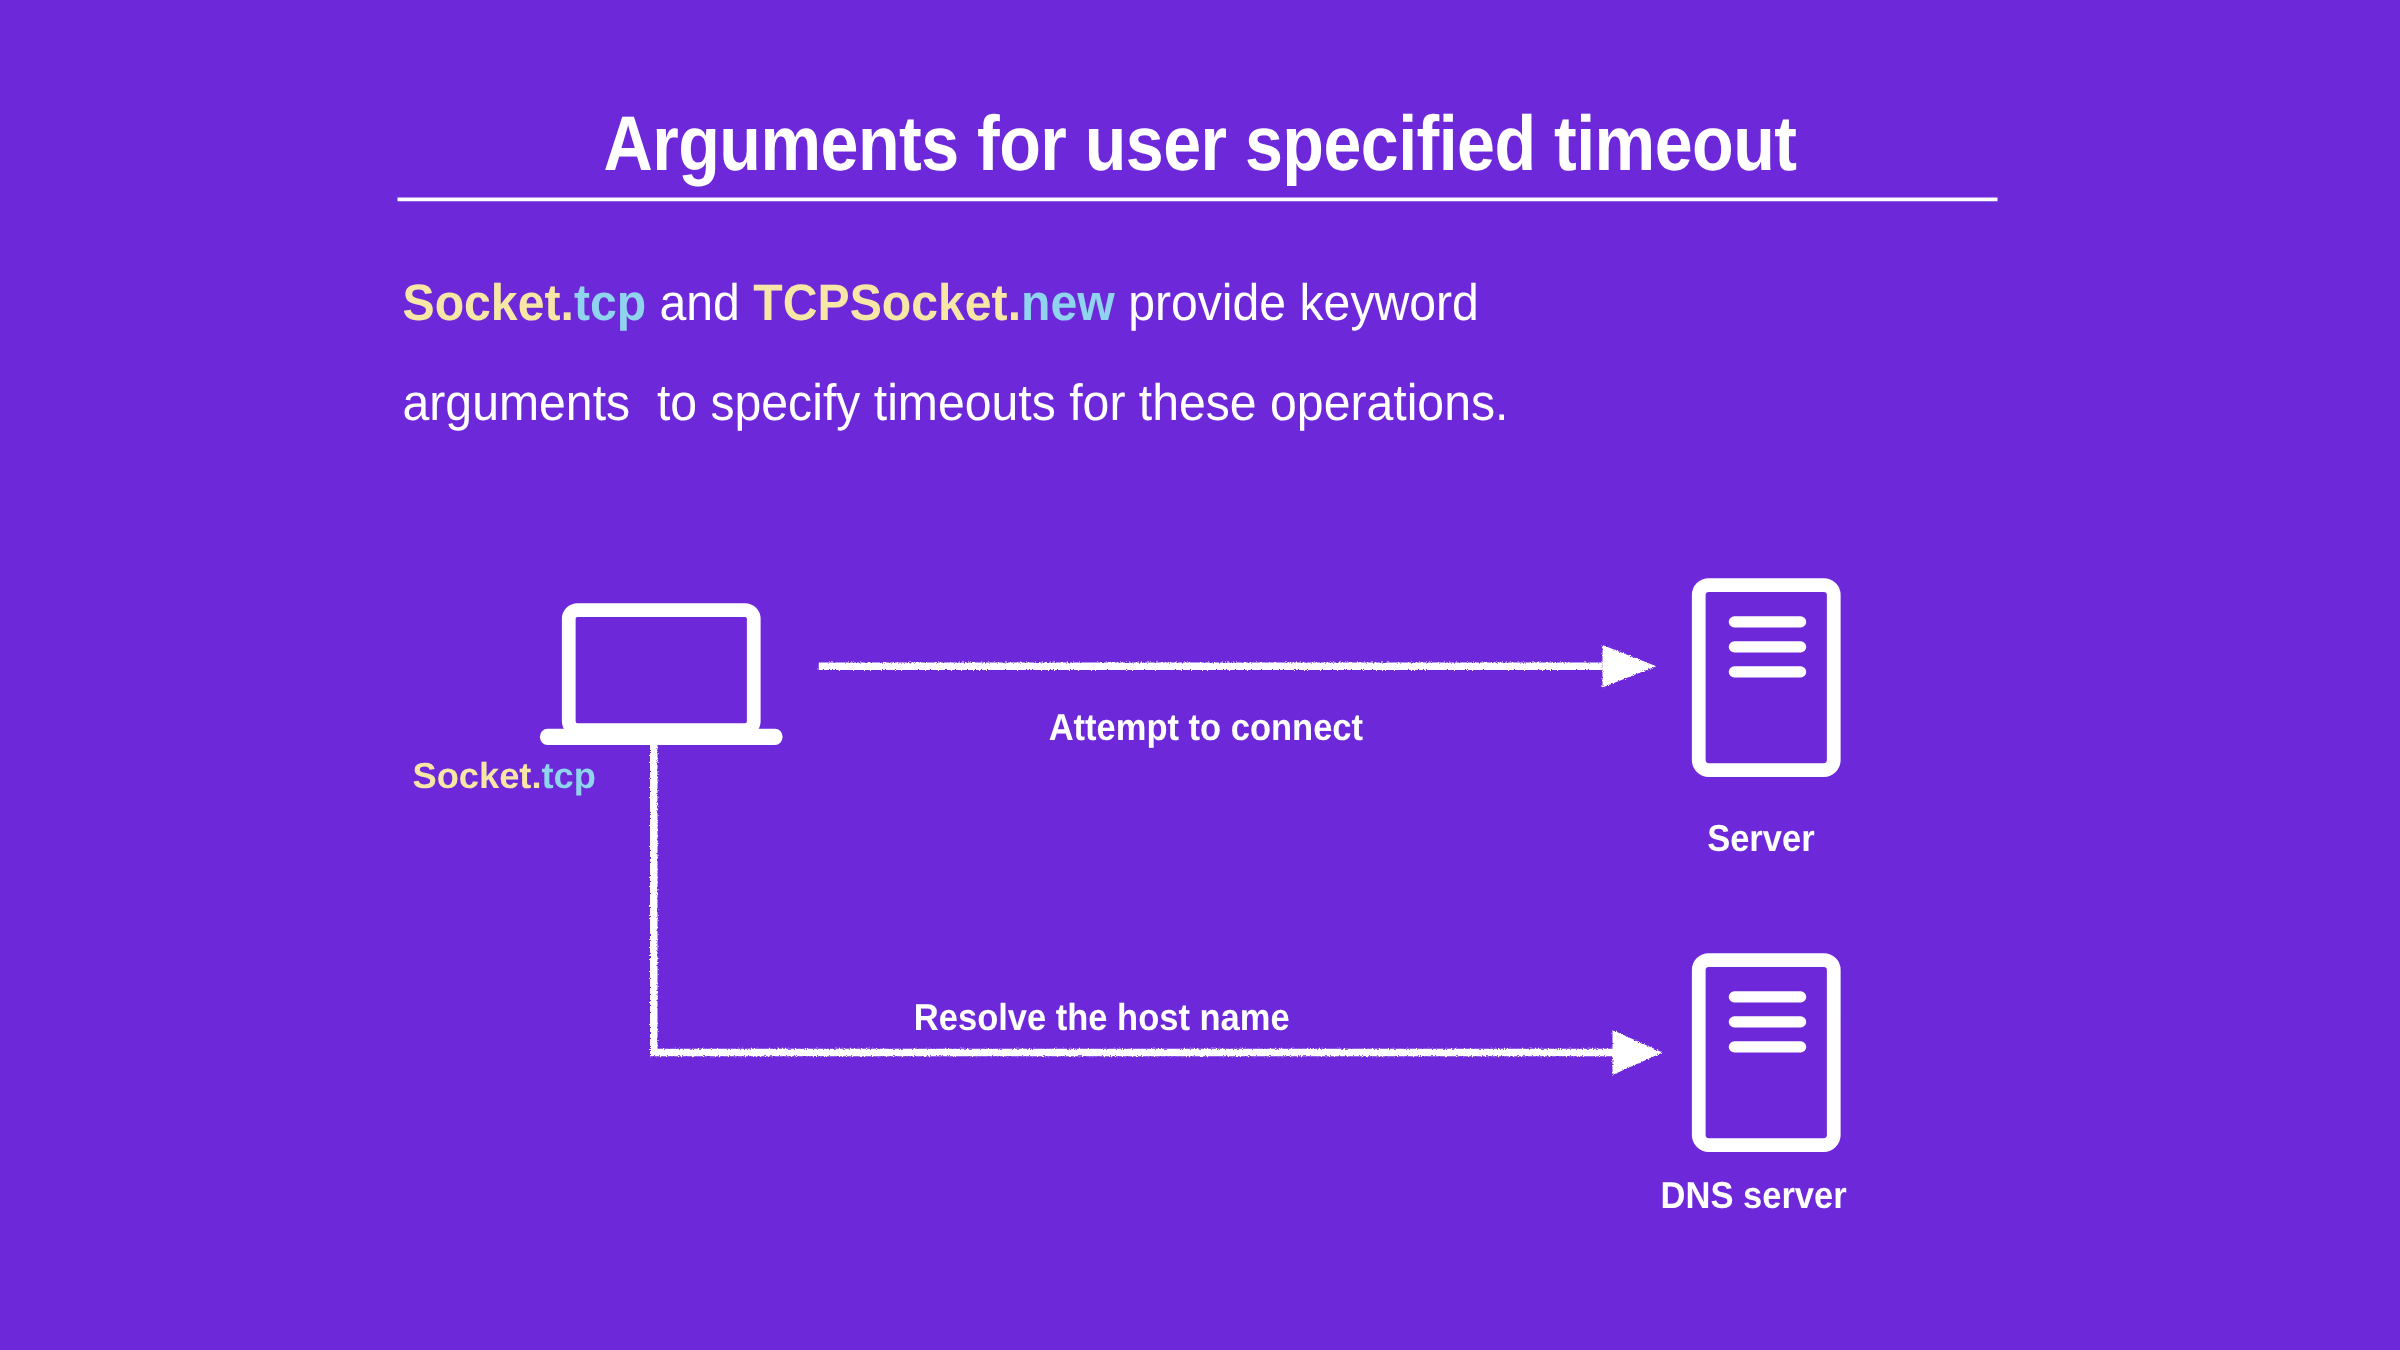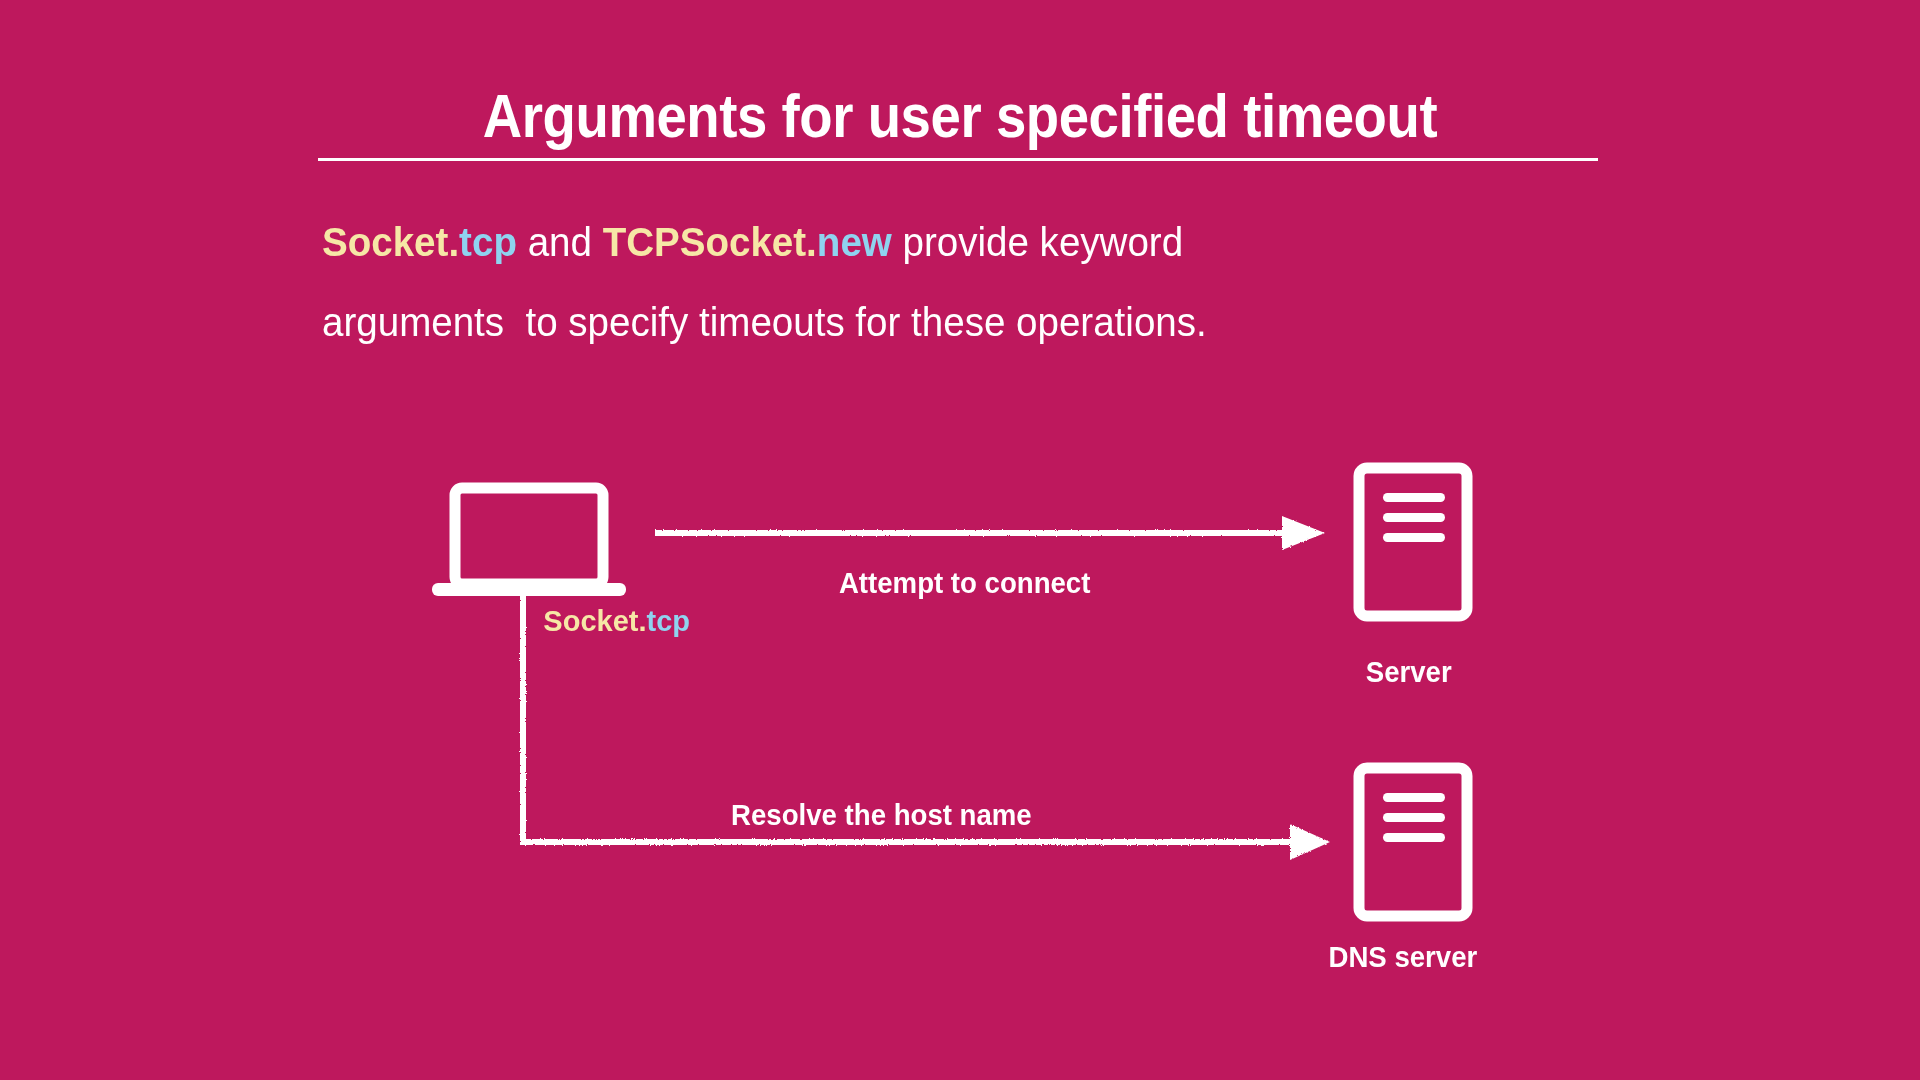--- a/index.html
+++ b/index.html
@@ -11,21 +11,21 @@
     height: 1080px;
     background: #464646;
     font-family: "Liberation Sans", sans-serif;
     overflow: hidden;
     position: relative;
   }
 
   .slide {
     position: absolute;
     inset: 0;
-    background: #be185d;
+    background: #6d28d9;
   }
 
   
   .title {
     position: absolute;
     left: 0;
     top: 38px;
     width: 1920px;
     text-align: center;
     color: #ffffff;
@@ -80,21 +80,21 @@
     font-size: 30px;
     transform: scaleX(0.92);
     white-space: nowrap;
   }
 
   .client-labels {
     position: absolute;
     left: 330px;
     top: 165px;
     width: 360px;
-    text-align: right;
+    text-align: left;
     font-weight: bold;
     font-size: 29px;
     line-height: 52px;
   }
   .client-labels .ln { display: block; white-space: nowrap; }
 
   .lbl-attempt { left: 828px; top: 136px; }
   .lbl-resolve { left: 718px; top: 368px; }
   .lbl-server  { left: 1362px; top: 225px; }
   .lbl-dns     { left: 1322px; top: 510px; }

